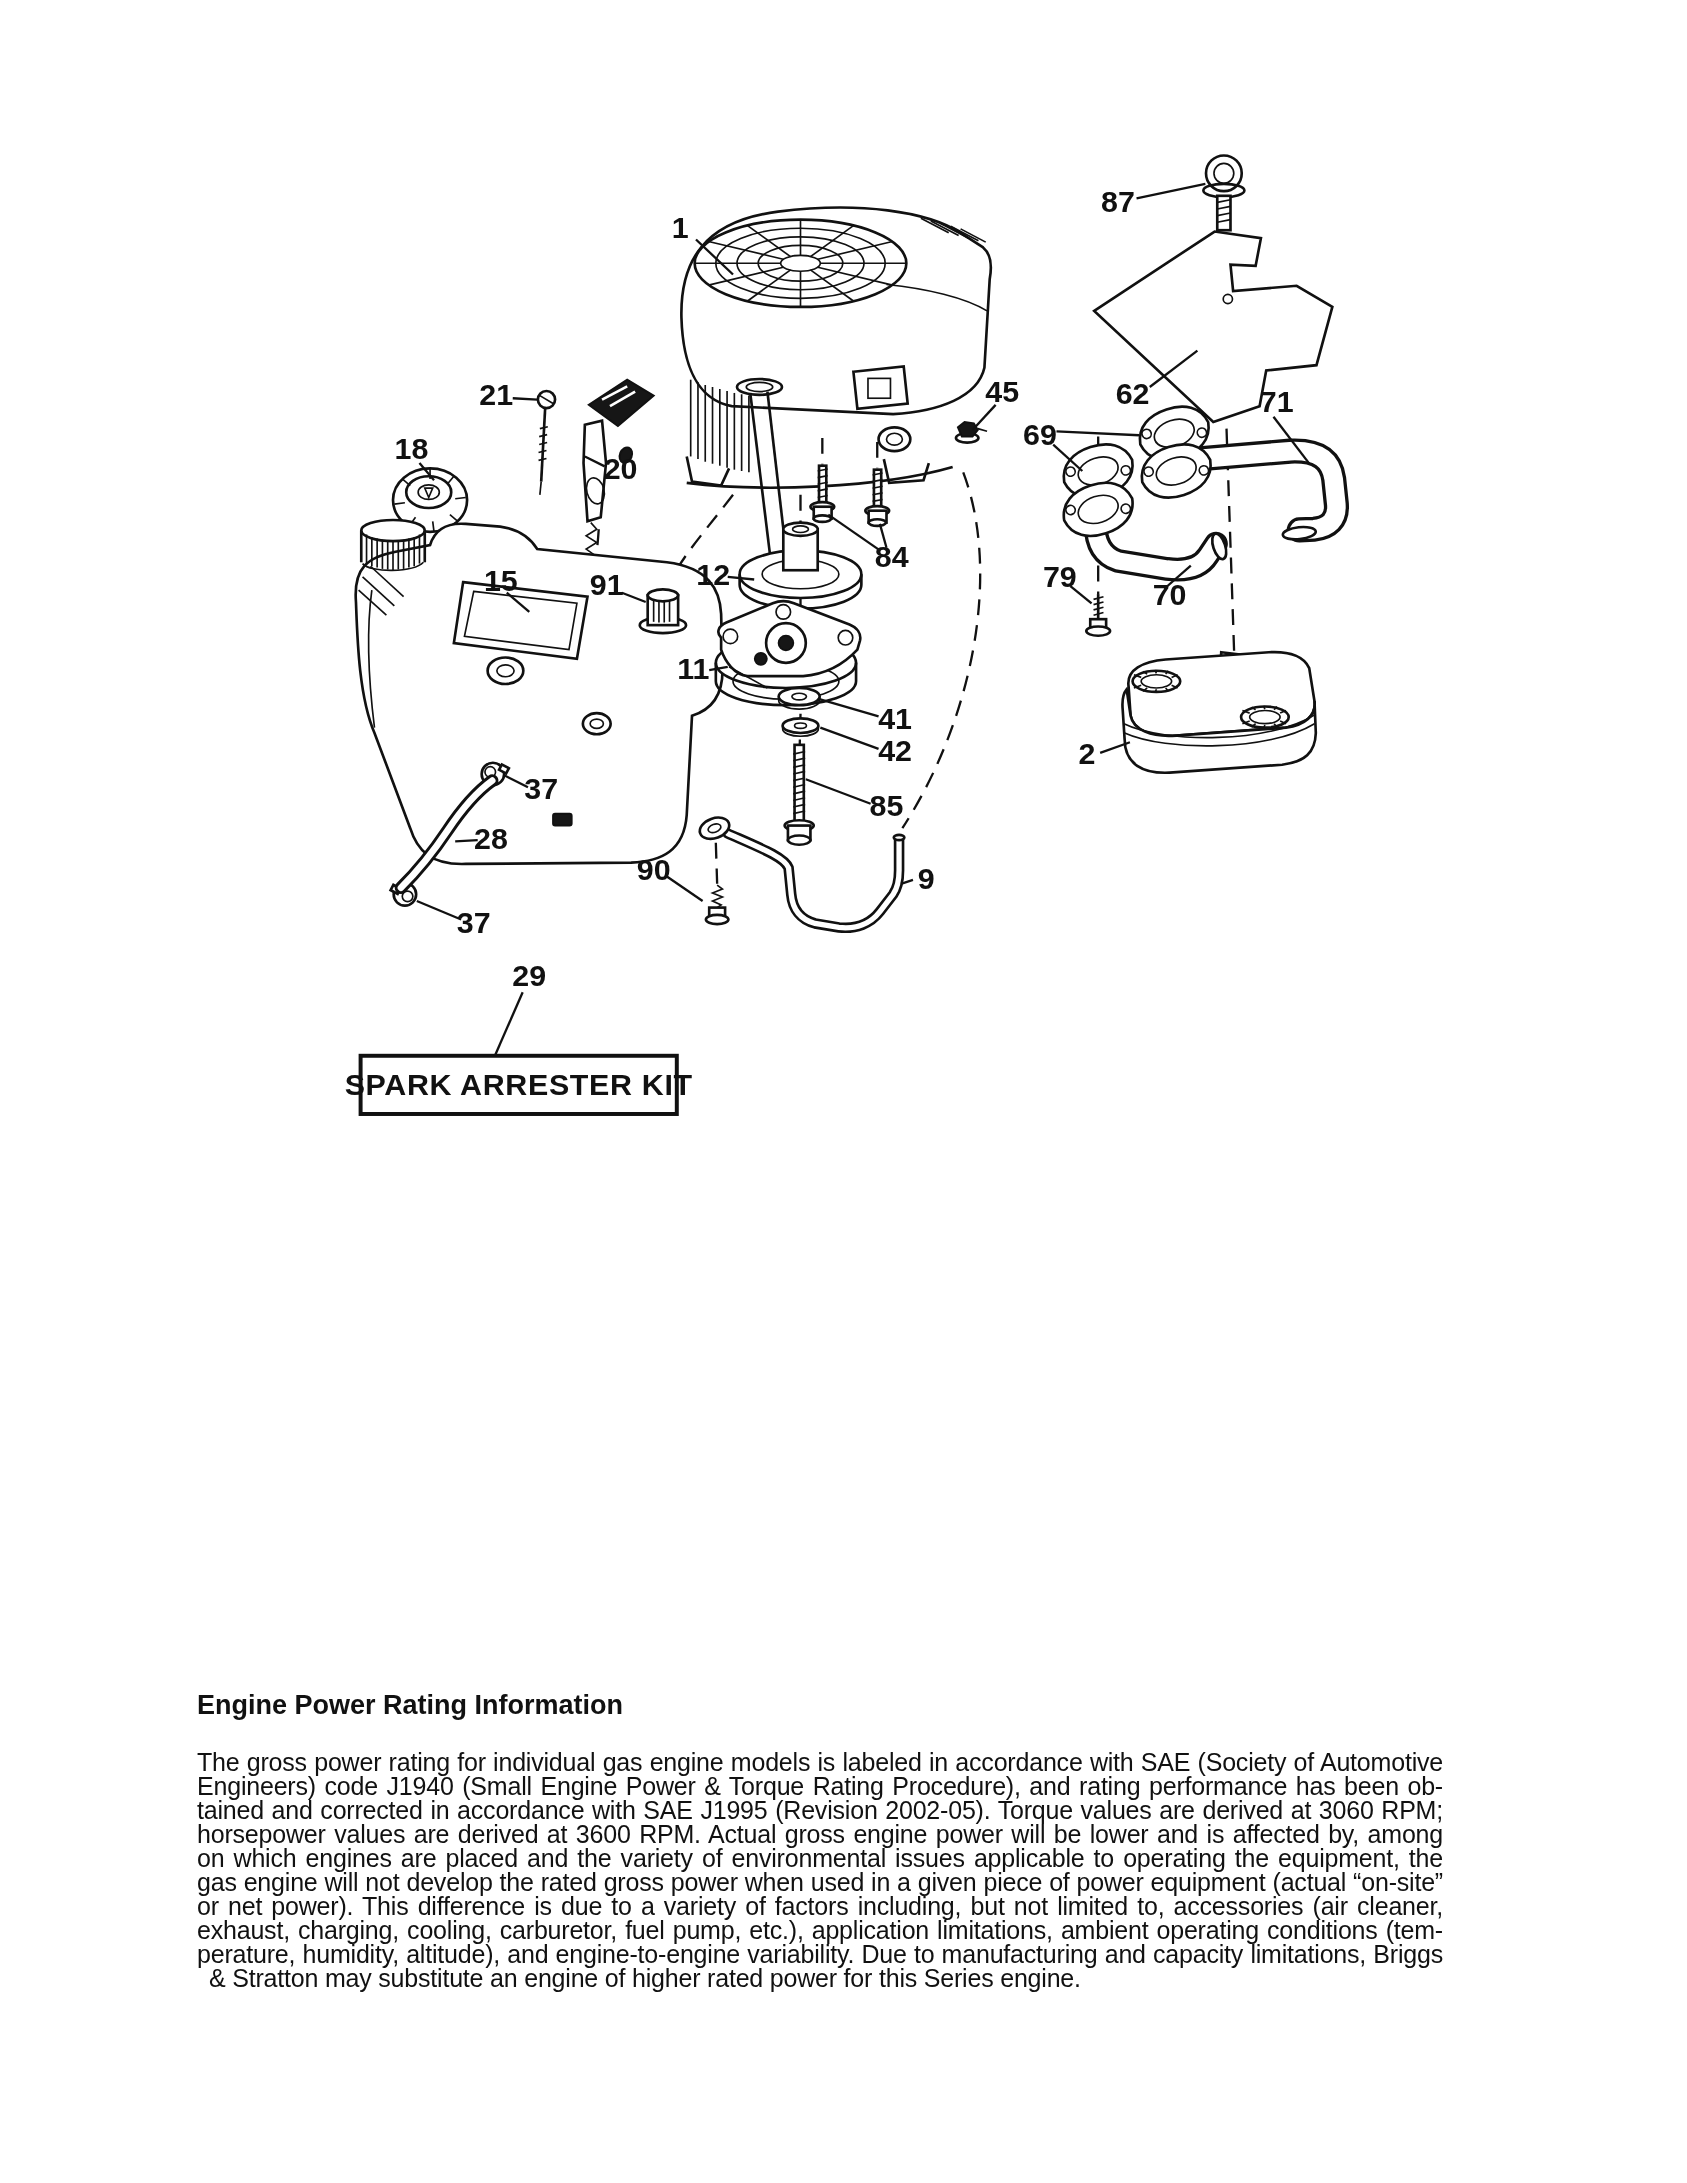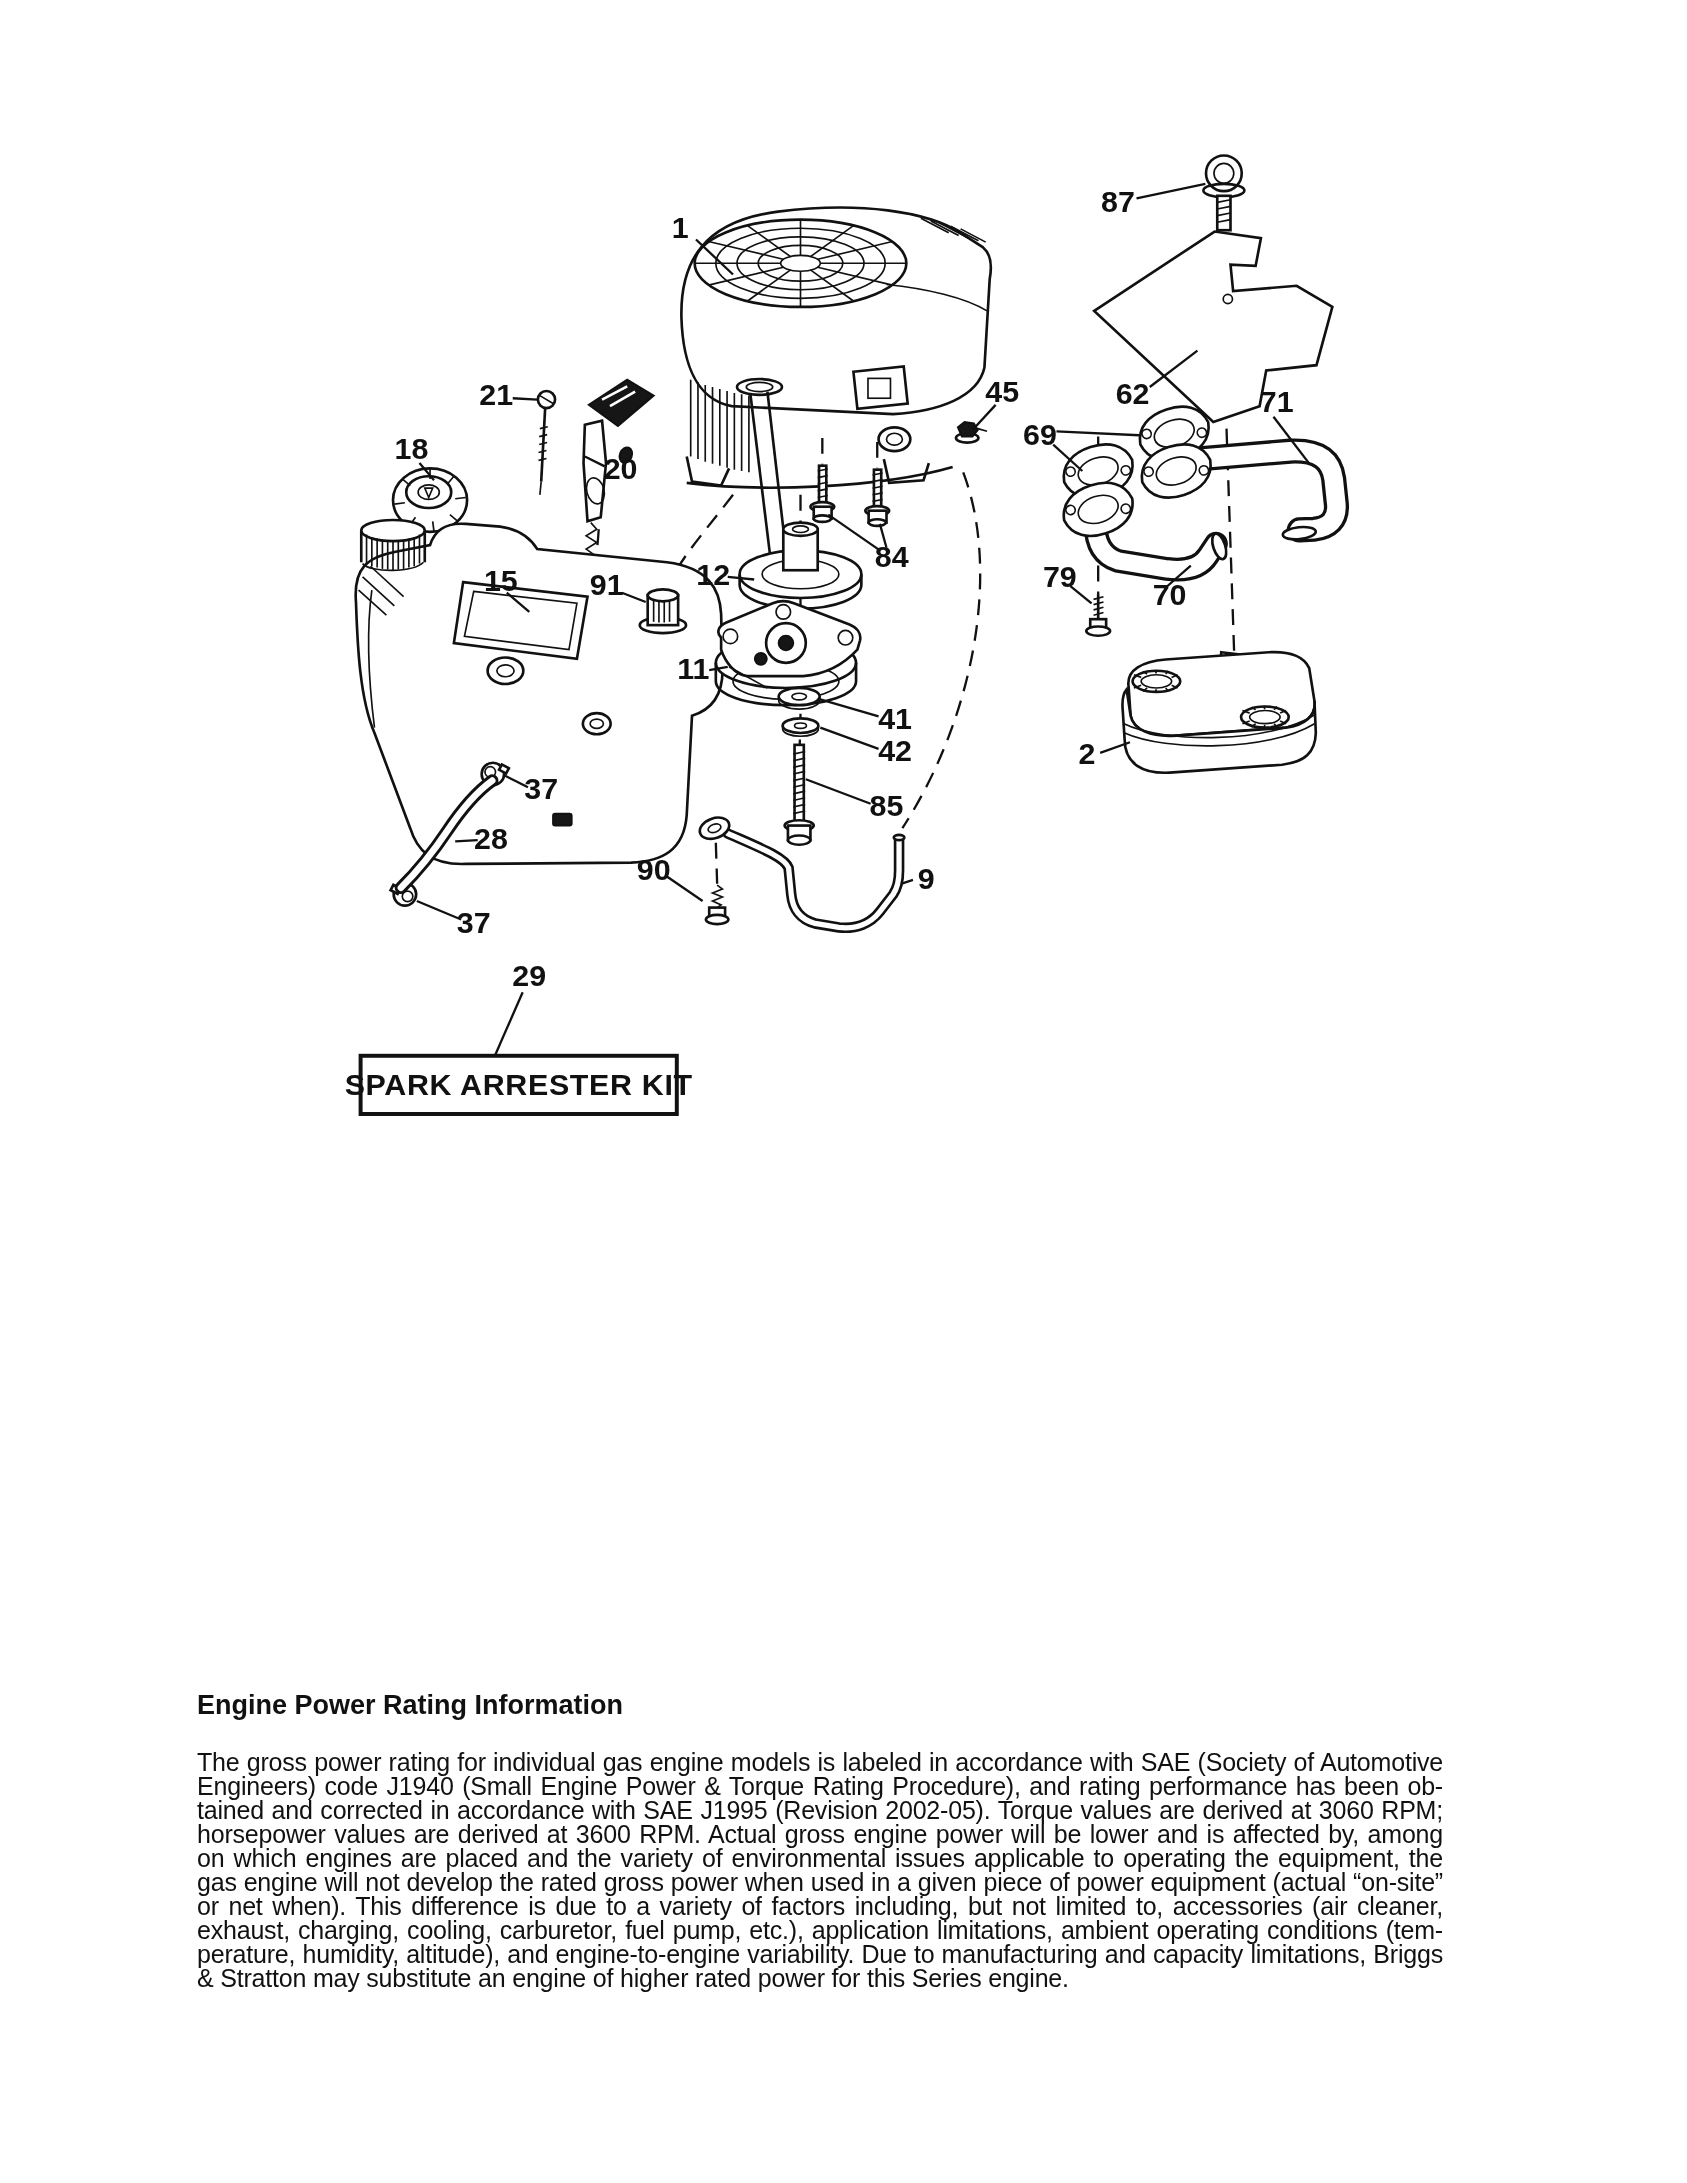--- a/index.html
+++ b/index.html
@@ -14,21 +14,21 @@
   .lnf{stroke:#111;stroke-width:4;fill:#ffffff;}
   .thin{stroke:#111;stroke-width:2.5;fill:none;}
   .dash{stroke:#111;stroke-width:3.5;fill:none;stroke-dasharray:24 15;}
   .dark{fill:#161616;stroke:#111;stroke-width:3;}
   .tube-o{stroke:#111;fill:none;stroke-linecap:round;}
   .tube-i{stroke:#fff;fill:none;stroke-linecap:round;}
   .boxlabel{font-family:"Liberation Sans",sans-serif;font-weight:bold;font-size:46px;fill:#111;text-anchor:middle;letter-spacing:1px;}
   .info{position:absolute;left:197px;top:1686px;width:1246px;}
   .info h2{margin:4px 0 29px 0;font-size:27px;font-weight:bold;letter-spacing:0;}
   .pline{font-size:25px;line-height:24px;letter-spacing:-0.2px;text-align:justify;text-align-last:justify;white-space:nowrap;}
-  .pline-last{text-align-last:left;}
+  .pline-last{text-align-last:left;margin-left:12px;}
 </style>
 </head>
 <body>
 
 <div class="page">
 
 <svg class="diagram-svg" width="1687" height="2183" viewBox="0 0 2550 3300">
 
   <g>
     <line class="dash" x1="1848" y1="352" x2="1852" y2="628"></line>
@@ -482,21 +482,21 @@
 
   <div class="info">
     <h2>Engine Power Rating Information</h2>
     <div id="para-lines">
         <div class="pline">The gross power rating for individual gas engine models is labeled in accordance with SAE (Society of Automotive</div>
         <div class="pline">Engineers) code J1940 (Small Engine Power &amp; Torque Rating Procedure), and rating performance has been ob-</div>
         <div class="pline">tained and corrected in accordance with SAE J1995 (Revision 2002-05). Torque values are derived at 3060 RPM;</div>
         <div class="pline">horsepower values are derived at 3600 RPM. Actual gross engine power will be lower and is affected by, among</div>
         <div class="pline">on which engines are placed and the variety of environmental issues applicable to operating the equipment, the</div>
         <div class="pline">gas engine will not develop the rated gross power when used in a given piece of power equipment (actual “on-site”</div>
-        <div class="pline">or net when). This difference is due to a variety of factors including, but not limited to, accessories (air cleaner,</div>
+        <div class="pline">or net power). This difference is due to a variety of factors including, but not limited to, accessories (air cleaner,</div>
         <div class="pline">exhaust, charging, cooling, carburetor, fuel pump, etc.), application limitations, ambient operating conditions (tem-</div>
         <div class="pline">perature, humidity, altitude), and engine-to-engine variability. Due to manufacturing and capacity limitations, Briggs</div>
         <div class="pline pline-last">&amp; Stratton may substitute an engine of higher rated power for this Series engine.</div>
       </div>
   </div>
 
 </div>
 
 
 </body></html>

